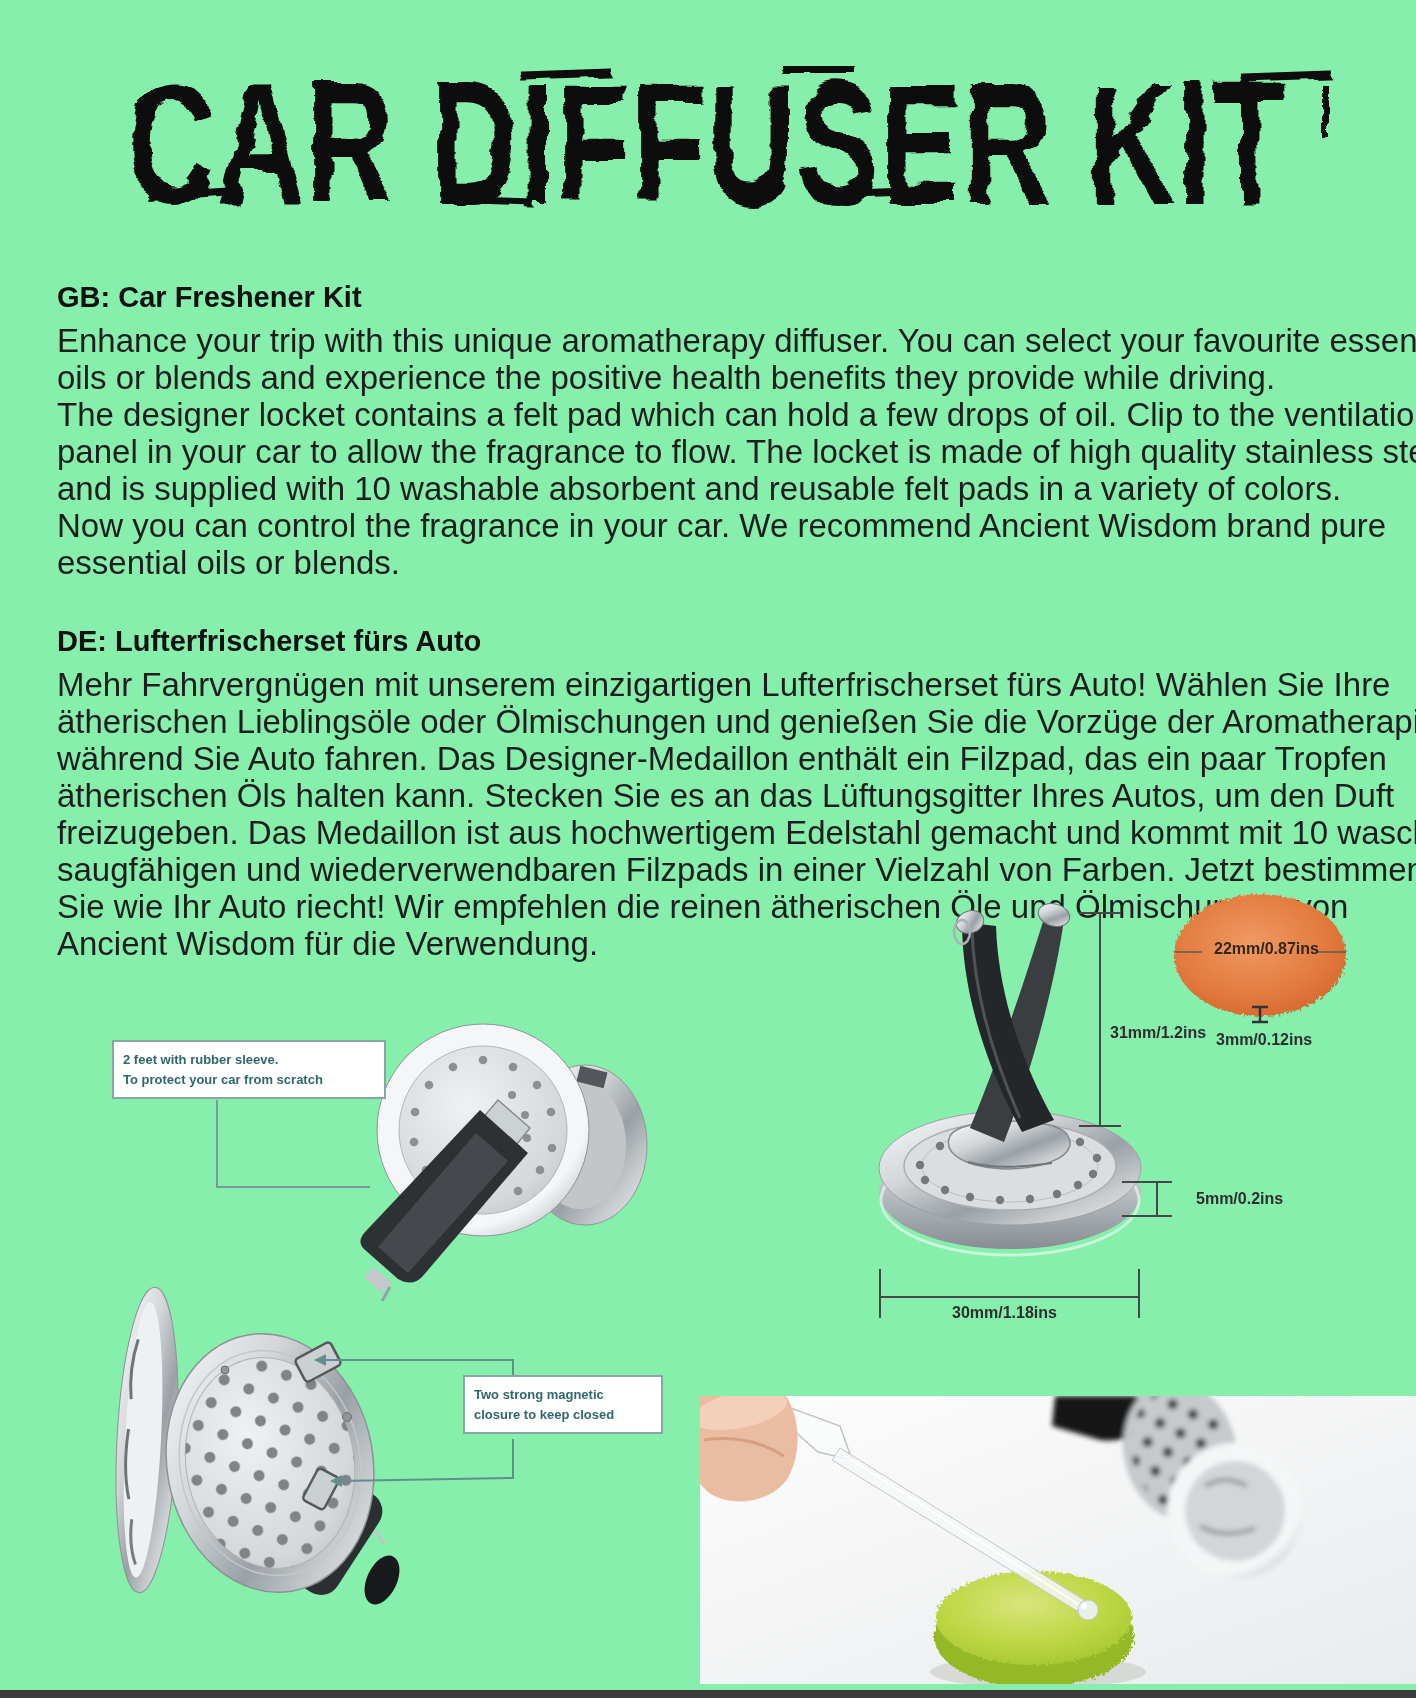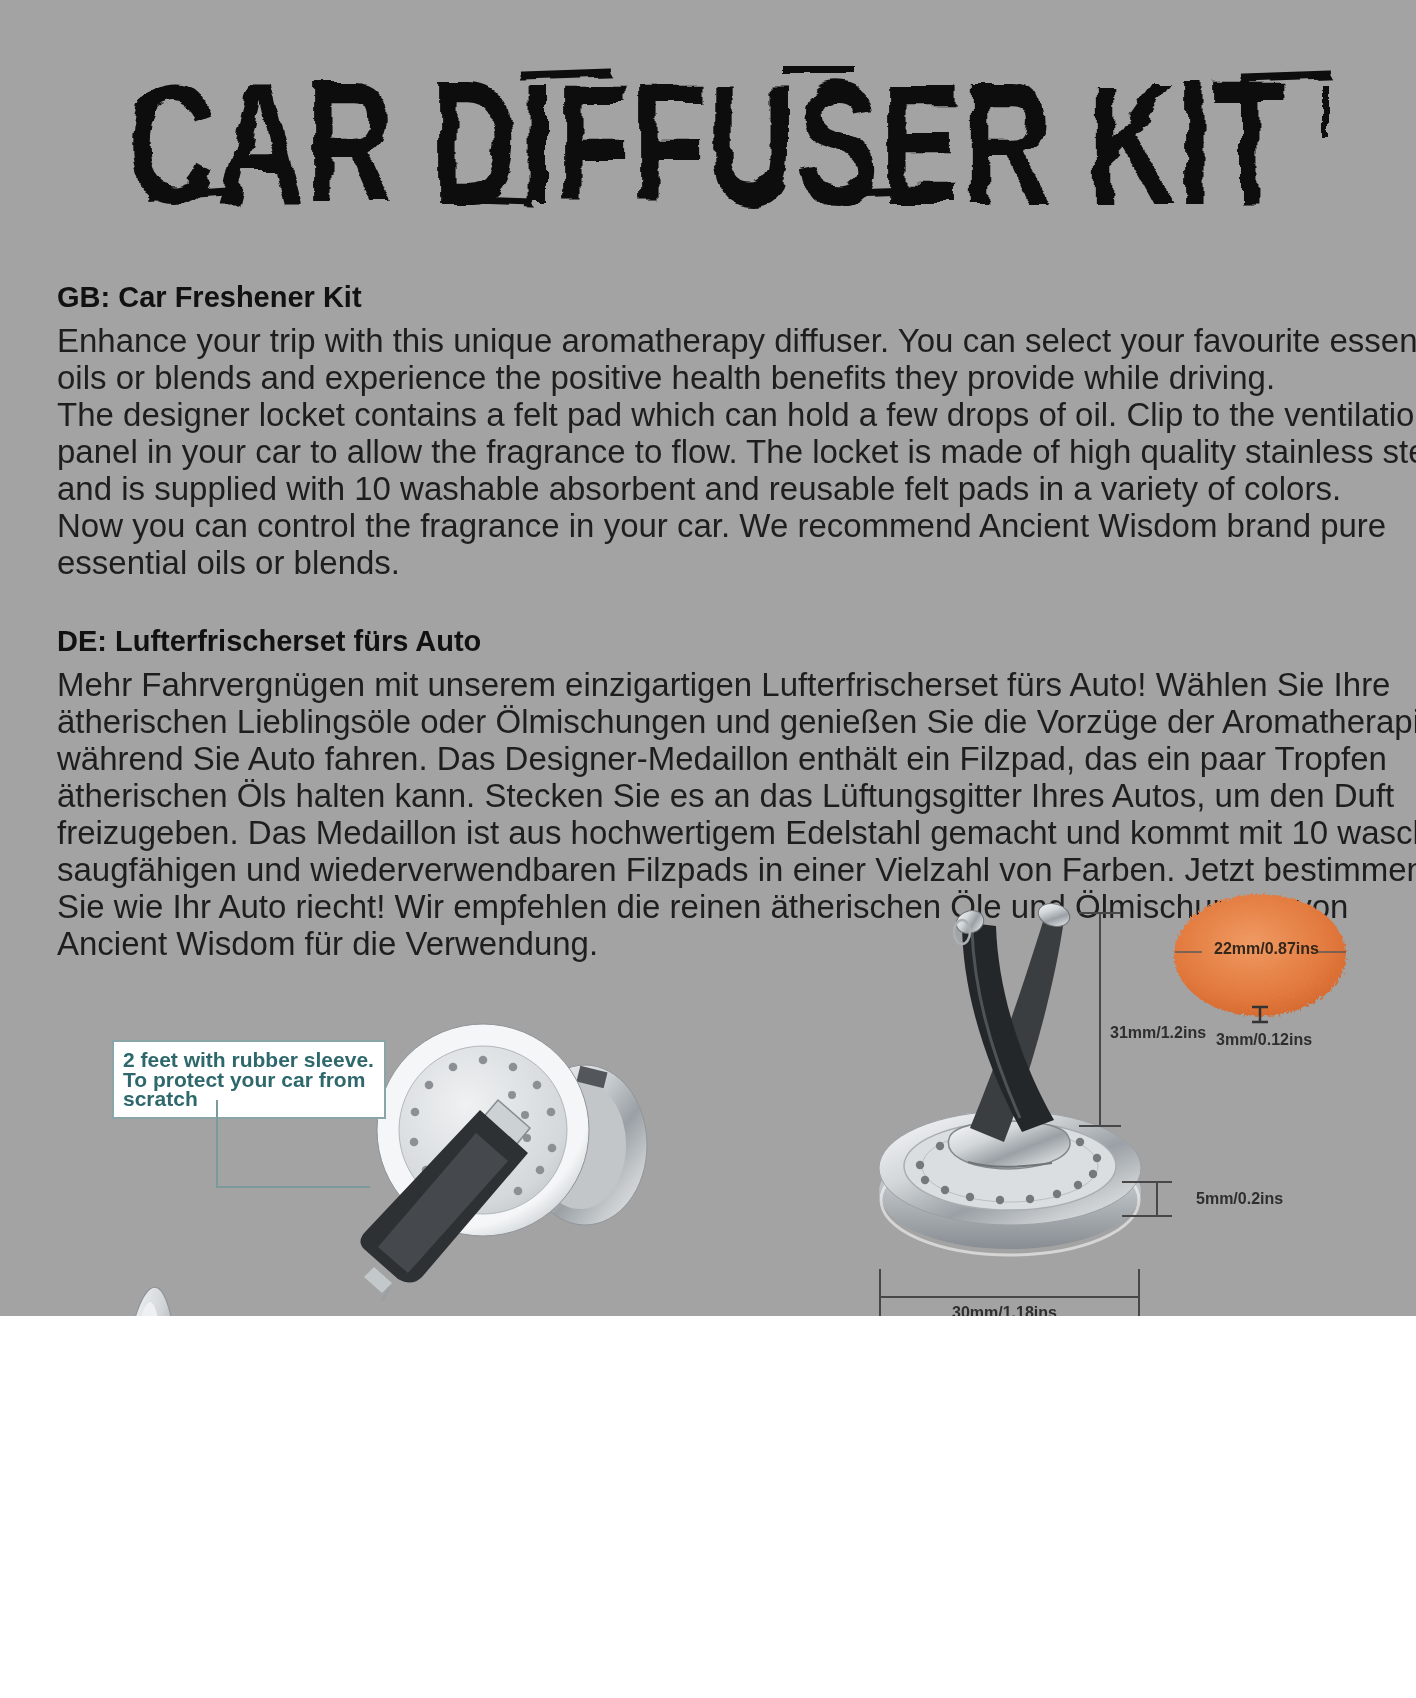--- a/index.html
+++ b/index.html
@@ -1,17 +1,17 @@
 <!DOCTYPE html>
 <html><head>
 <meta charset="utf-8">
 <style>
   html,body{margin:0;padding:0;background:#ffffff;}
   .page{
-    position:relative;width:1416px;height:1316px;background:#a3a3a3;overflow:hidden;
+    position:relative;width:1416px;height:1698px;background:#86efac;overflow:hidden;
     font-family:"Liberation Sans",sans-serif;color:#1f1f1f;
   }
   .abs{position:absolute;}
   
   .title{
     position:absolute;left:0;right:0;top:44px;margin:0;text-align:center;
     font-family:"Liberation Sans",sans-serif;font-weight:700;font-size:121px;
     letter-spacing:2px;color:#0b0b0b;white-space:nowrap;
     transform:scaleY(1.42);transform-origin:50% 0;
     filter:url(#rough);
@@ -20,21 +20,21 @@
   
   .sec-heading{
     position:absolute;margin:0;font-size:29px;font-weight:700;color:#111;white-space:pre;
   }
   .sec-body{
     position:absolute;margin:0;font-size:33px;line-height:37px;color:#1e1e1e;white-space:pre;
   }
   
   .callout{
     position:absolute;border:2px solid #8aa5a7;background:#ffffff;
-    color:#2e686c;font-weight:700;font-size:21px;line-height:19.5px;
+    color:#2e686c;font-weight:700;font-size:13px;line-height:19.5px;
     padding:8px 9px;white-space:pre-line;
   }
   
   .dim{
     position:absolute;font-size:16px;font-weight:700;color:#2e2e2e;white-space:nowrap;
   }
   .dim.on-pad{color:#33261a;}
   
   .photo-right{
     position:absolute;left:700px;top:1396px;width:716px;height:288px;overflow:hidden;

